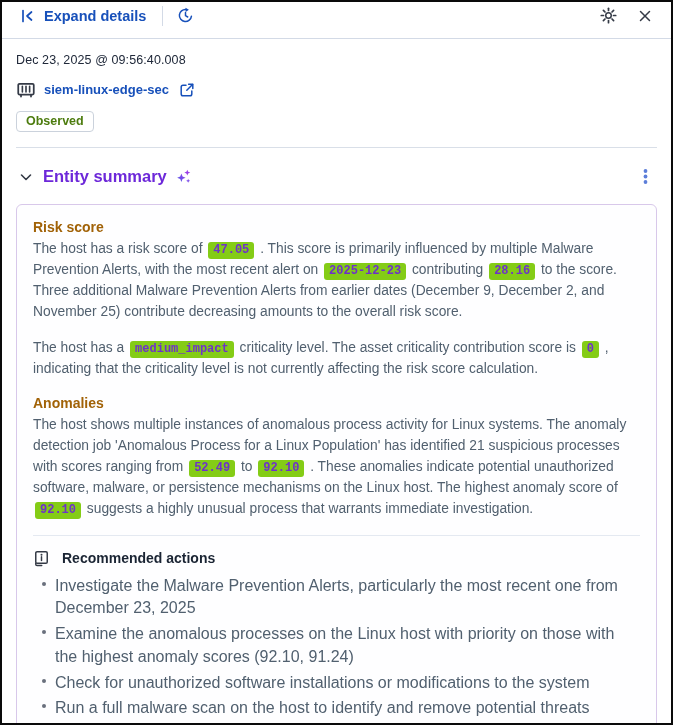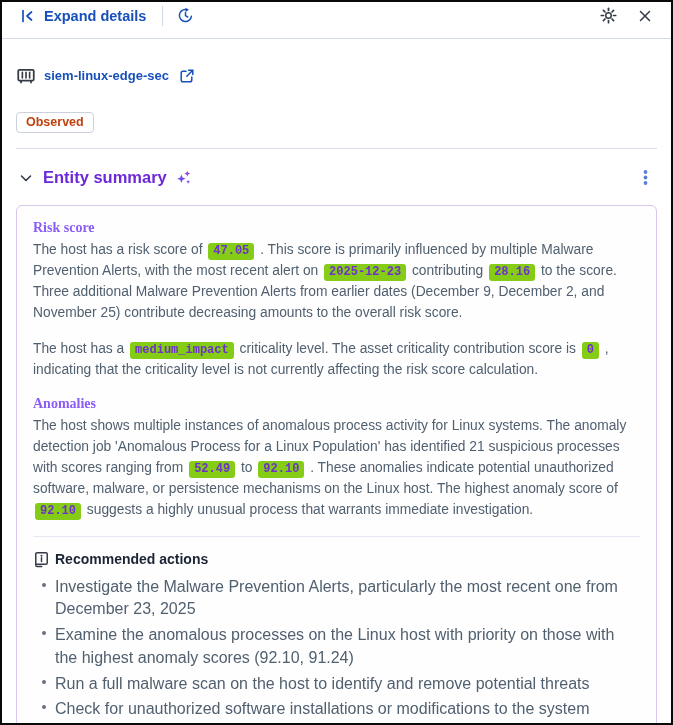--- a/index.html
+++ b/index.html
@@ -31,47 +31,47 @@
   .stroke-blue { stroke:#1750ba; }
   .fill-blue  { fill:#1750ba; }
   .stroke-dark { stroke:#343a46; }
   .fill-dark  { fill:#343a46; }
   
   .content { flex:1; padding:14px 14px 0; overflow:hidden; }
   .timestamp { font-size:12.5px; color:#20293a; letter-spacing:.1px; }
   .title-row { display:flex; align-items:center; gap:8px; margin-top:13px; }
   .host-title { font-size:13px; font-weight:700; color:#1750ba; line-height:1.2; }
   .badge-observed {
-    display:inline-block; margin-top:26px; padding:2px 9px 3px;
+    display:inline-block; margin-top:11px; padding:2px 9px 3px;
     border:1px solid #cbd2dc; border-radius:4px; background:#fff;
-    font-size:12.5px; font-weight:700; color:#c2410c;
+    font-size:12.5px; font-weight:700; color:#4d7c0f;
   }
   .hdivider { border:none; border-top:1px solid #d9dfe8; margin:15px 0 0; }
   
   .summary-header { display:flex; align-items:center; margin-top:16px; }
   .chev-btn { background:none; border:none; cursor:pointer; padding:2px; margin-right:7px; display:flex; }
   .summary-title { font-size:16.5px; font-weight:700; color:#6d28d9; }
   .sparkles { margin-left:7px; display:flex; }
   .summary-header .spacer { flex:1; }
   
   .ai-panel {
     margin-top:15px; border:1px solid #d8c8ea; border-radius:6px;
     background:#fefeff; padding:14px 16px 16px;
   }
   .summary-section { margin-bottom:15px; }
-  .section-heading { font-size:14px; font-weight:700; color:#8b5cf6; margin-bottom:4px;font-family:Liberation Serif, serif; }
+  .section-heading { font-size:14px; font-weight:700; color:#a16207; margin-bottom:4px; }
   .section-paragraph { font-size:13.8px; color:#51606f; line-height:1.52; }
   .section-paragraph code {
     font-family:"Liberation Mono","DejaVu Sans Mono",monospace;
     font-size:12px; font-weight:700; color:#6e32c9;
     background:#84cc16; border-radius:3px; padding:1px 5px 2px; margin:0 2px;
     white-space:nowrap;
   }
   .panel-divider { border:none; border-top:1px solid #e4e9f1; margin:2px 0 14px; }
-  .rec-header { display:flex; align-items:center; gap:5px; margin-bottom:8px; }
+  .rec-header { display:flex; align-items:center; gap:12px; margin-bottom:8px; }
   .rec-heading { font-size:14px; font-weight:700; color:#1a2433; }
   .rec-list { list-style:none; padding-left:6px; }
   .rec-list li {
     position:relative; padding-left:16px; font-size:16px; color:#51606f;
     line-height:1.42; margin-bottom:3px;
   }
   .rec-list li::before {
     content:""; position:absolute; left:3px; top:7px;
     width:4px; height:4px; border-radius:50%; background:#69707d;
   }
@@ -117,20 +117,21 @@
     </button>
     <button class="icon-btn">
       <svg width="16" height="16" viewBox="0 0 16 16" fill="none">
         <path class="stroke-dark" d="M3.5 3.5l9 9M12.5 3.5l-9 9" stroke-width="1.5" stroke-linecap="round"></path>
       </svg>
     </button>
   </div>
 
   <div class="content">
 
+    <div class="timestamp">Dec 23, 2025 @ 09:56:40.008</div>
 
     <div class="title-row">
       <span>
         <svg width="20" height="20" viewBox="0 0 16 16" fill="none">
           <rect class="stroke-dark" x="1.8" y="3" width="12.4" height="8.6" rx="1" stroke-width="1.4"></rect>
           <path class="stroke-dark" d="M5.1 5v4.6M8 5v4.6M10.9 5v4.6" stroke-width="1.3" stroke-linecap="round"></path>
           <path class="stroke-dark" d="M4 11.8v1.4M12 11.8v1.4" stroke-width="1.4" stroke-linecap="round"></path>
         </svg>
       </span>
       <span class="host-title">siem-linux-edge-sec</span>
@@ -204,19 +205,19 @@
             <path class="stroke-dark" d="M8 6.4v3.4" stroke-width="1.4" stroke-linecap="round"></path>
             <path class="stroke-dark" d="M2.6 12.4v.9a1.2 1.2 0 0 0 1.2 1.2h4.4" stroke-width="1.4" stroke-linecap="round"></path>
           </svg>
         </span>
         <span class="rec-heading">Recommended actions</span>
       </div>
 
       <ul class="rec-list">
           <li>Investigate the Malware Prevention Alerts, particularly the most recent one from December 23, 2025</li>
           <li>Examine the anomalous processes on the Linux host with priority on those with the highest anomaly scores (92.10, 91.24)</li>
+          <li>Check for unauthorized software installations or modifications to the system</li>
           <li>Run a full malware scan on the host to identify and remove potential threats</li>
-          <li>Check for unauthorized software installations or modifications to the system</li>
         </ul>
 
     </div>
   </div>
 </div>
 
 </body></html>

